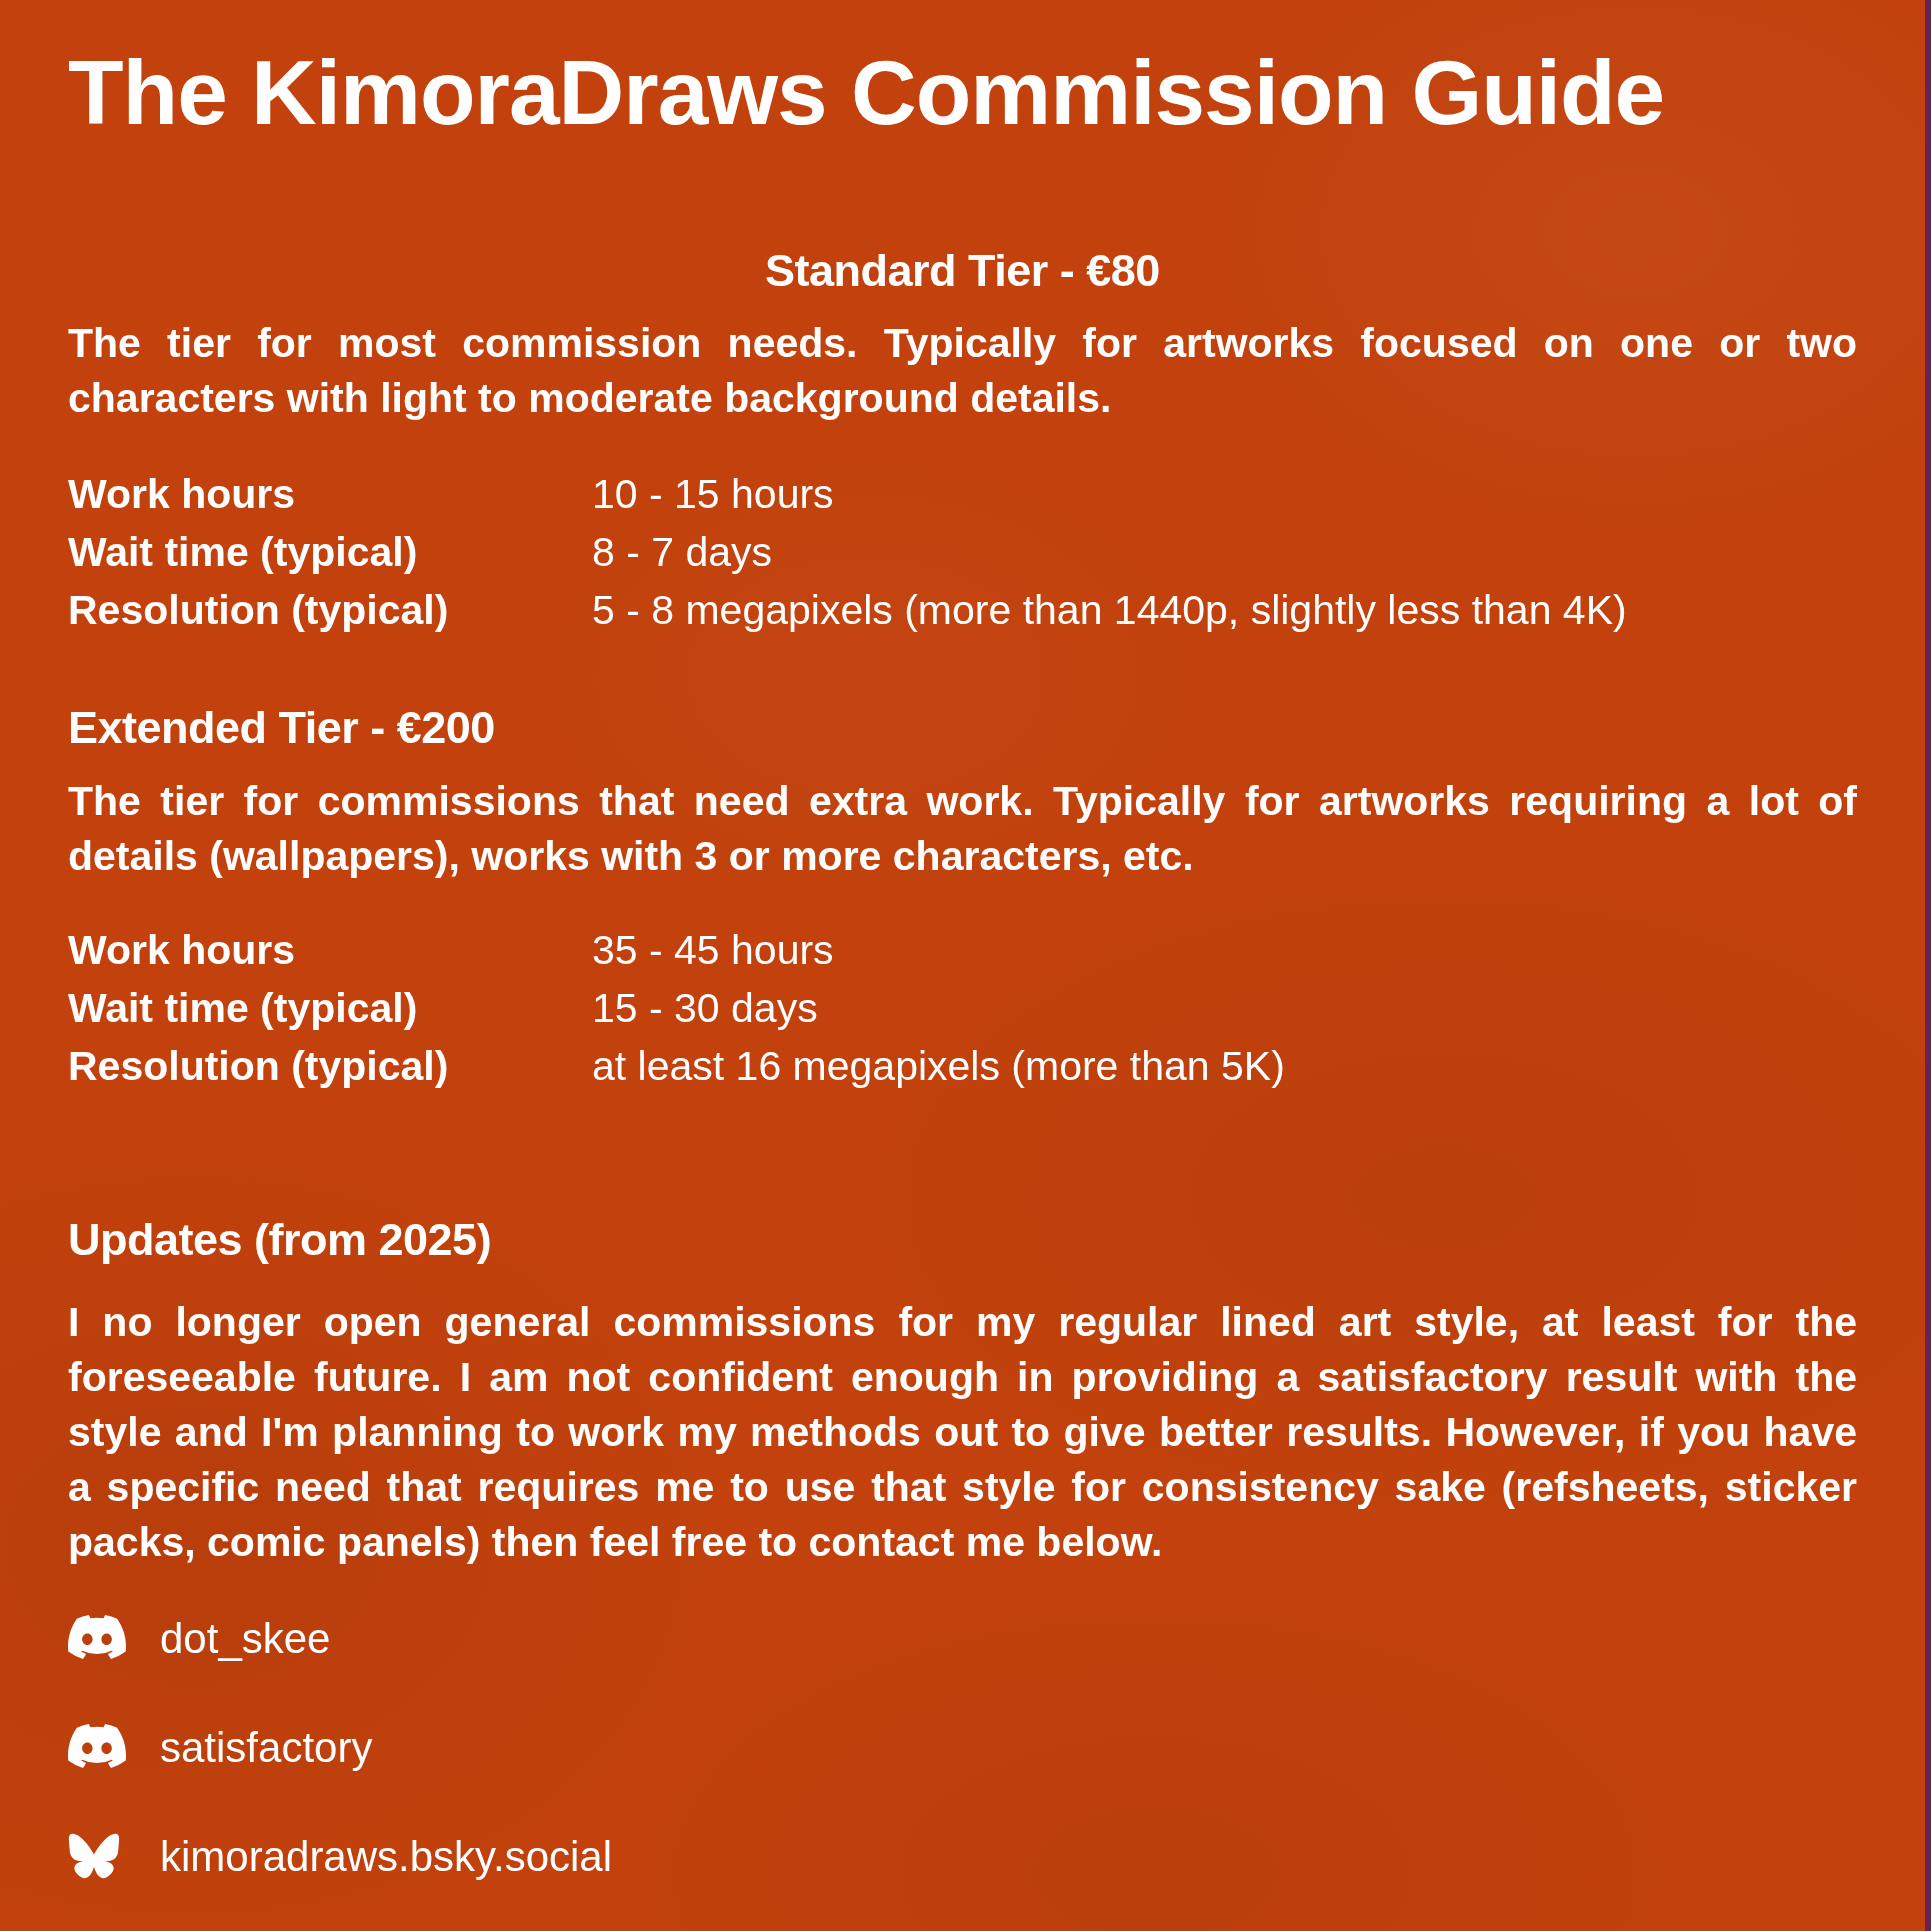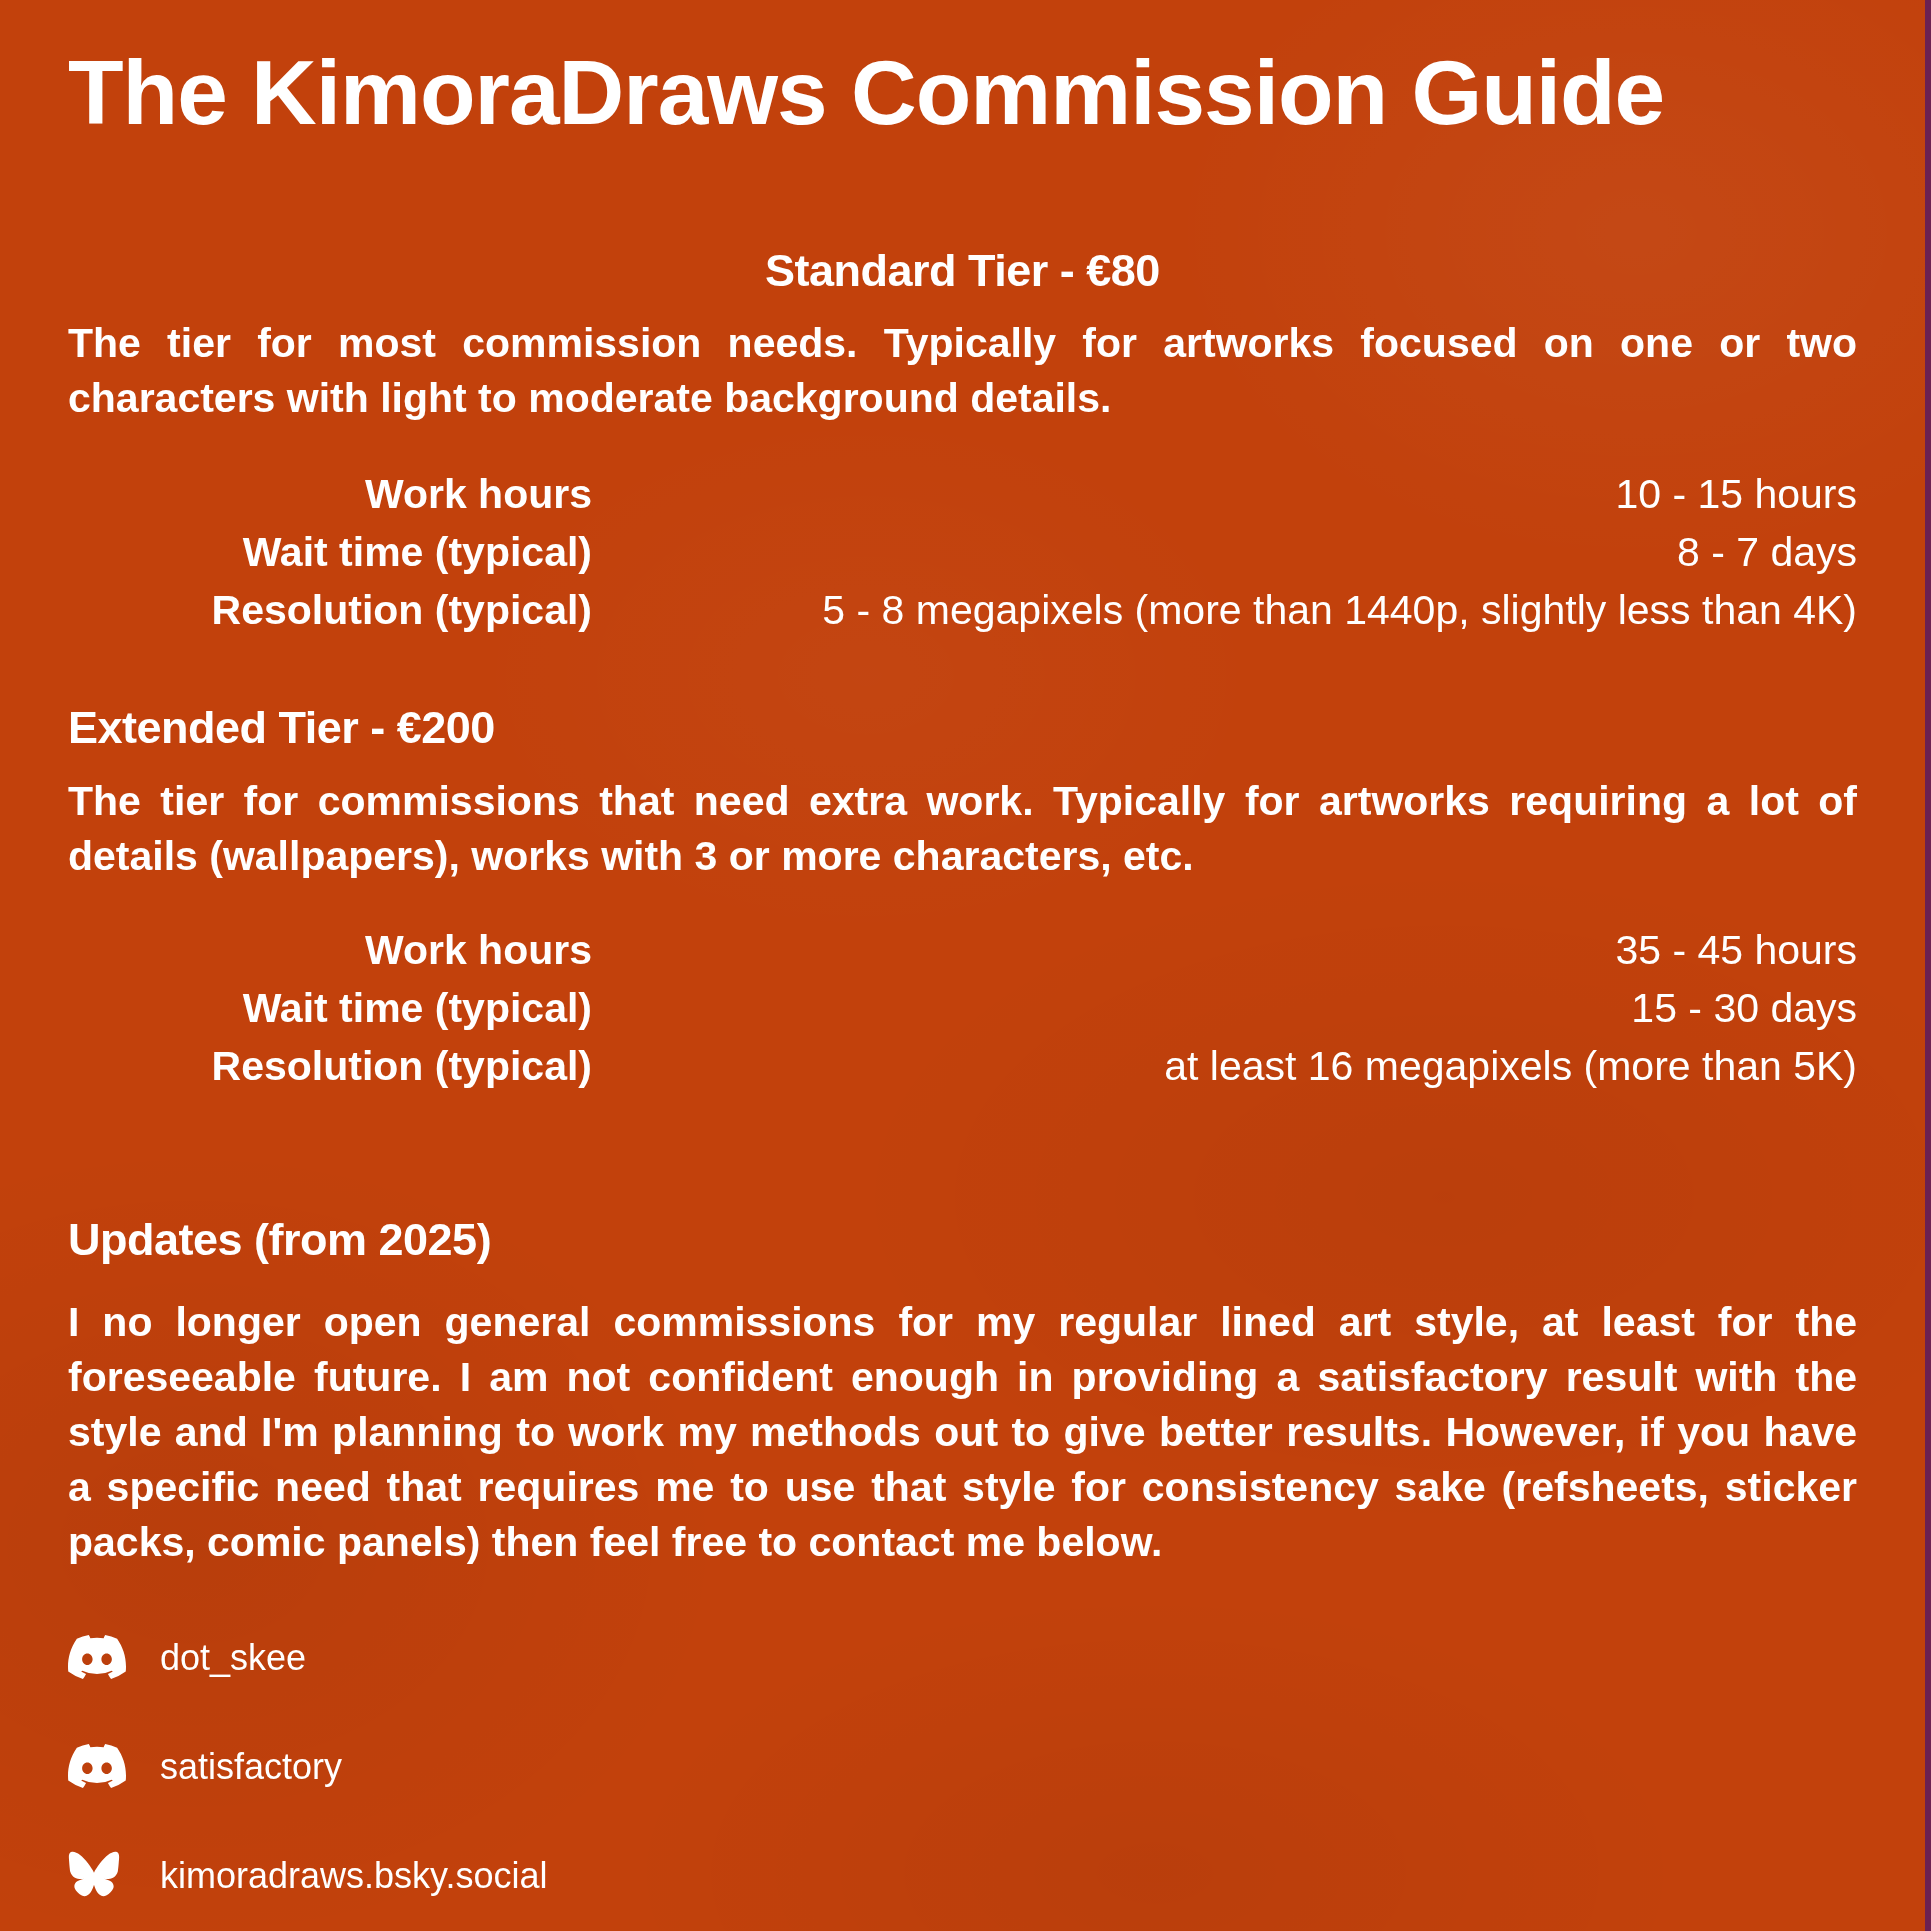--- a/index.html
+++ b/index.html
@@ -43,35 +43,35 @@
   }
   .tier-1 .section-heading { margin-top:100px;text-align:center; }
   .tier-2 .section-heading { margin-top:64px; }
   .desc {
     margin-top:21px;
     font-size:41px;
     line-height:55px;
     text-align:justify;
     font-weight:bold;
   }
-  .specs { margin-top:39px;text-align:right; }
+  .specs { margin-top:39px; }
   .tier-2 .specs { margin-top:37px; }
   .spec-row { display:flex; font-size:41px; line-height:58px; }
   .spec-label { flex:none; width:524px; font-weight:700; }
   .spec-value { flex:1; }
 
   .updates .section-heading { margin-top:120px; }
   .updates .desc { margin-top:31px; }
 
   .contacts { margin-top:44px; list-style:none; }
   .contact {
     display:flex;
-    align-items:flex-end;
+    align-items:flex-start;
     height:64px;
-    font-size:36px;
+    font-size:42px;
     cursor:pointer;
     margin-top:45px;
   }
   .icon-slot { flex:none; width:92px; display:flex; align-items:center; }
   .icon-slot svg { display:block; fill:#ffffff; }
 </style>
 </head>
 <body>
 
 <div class="page">

